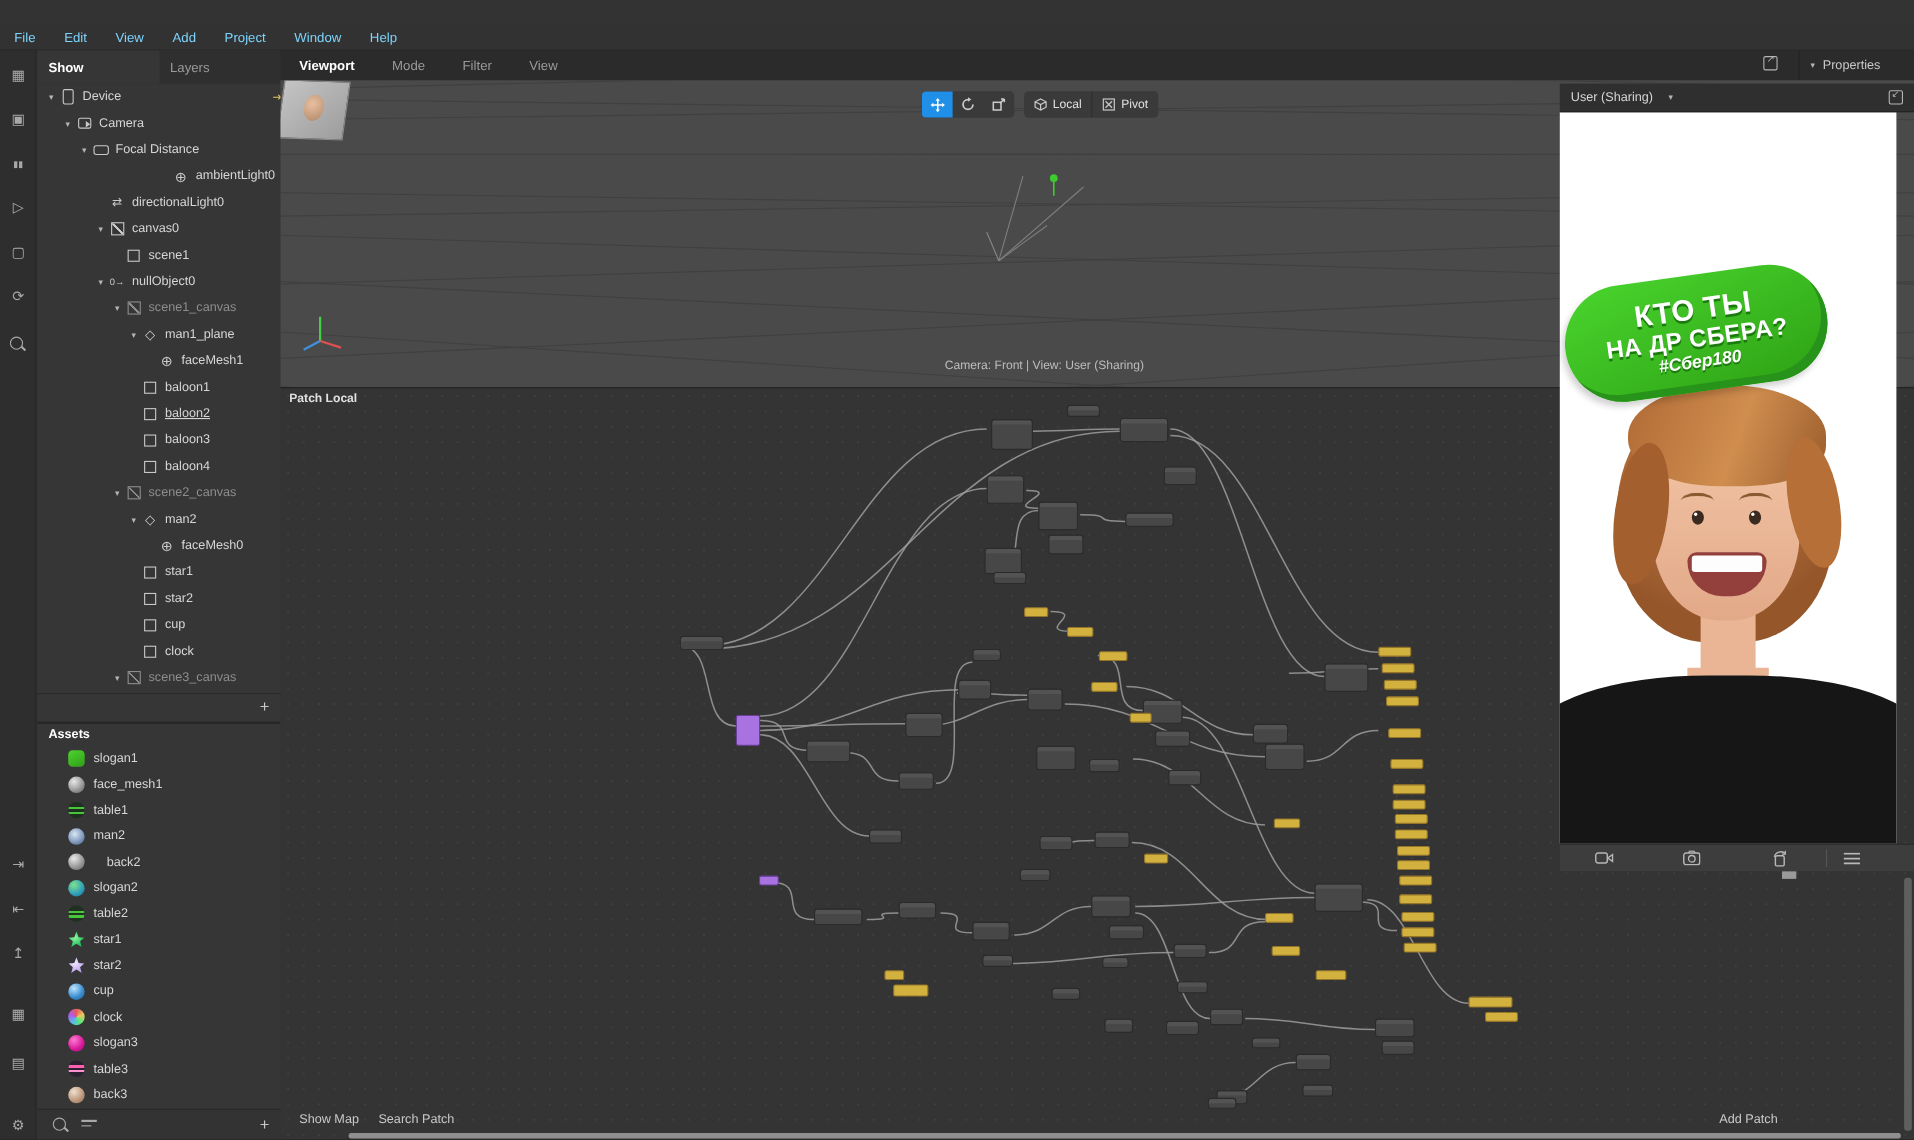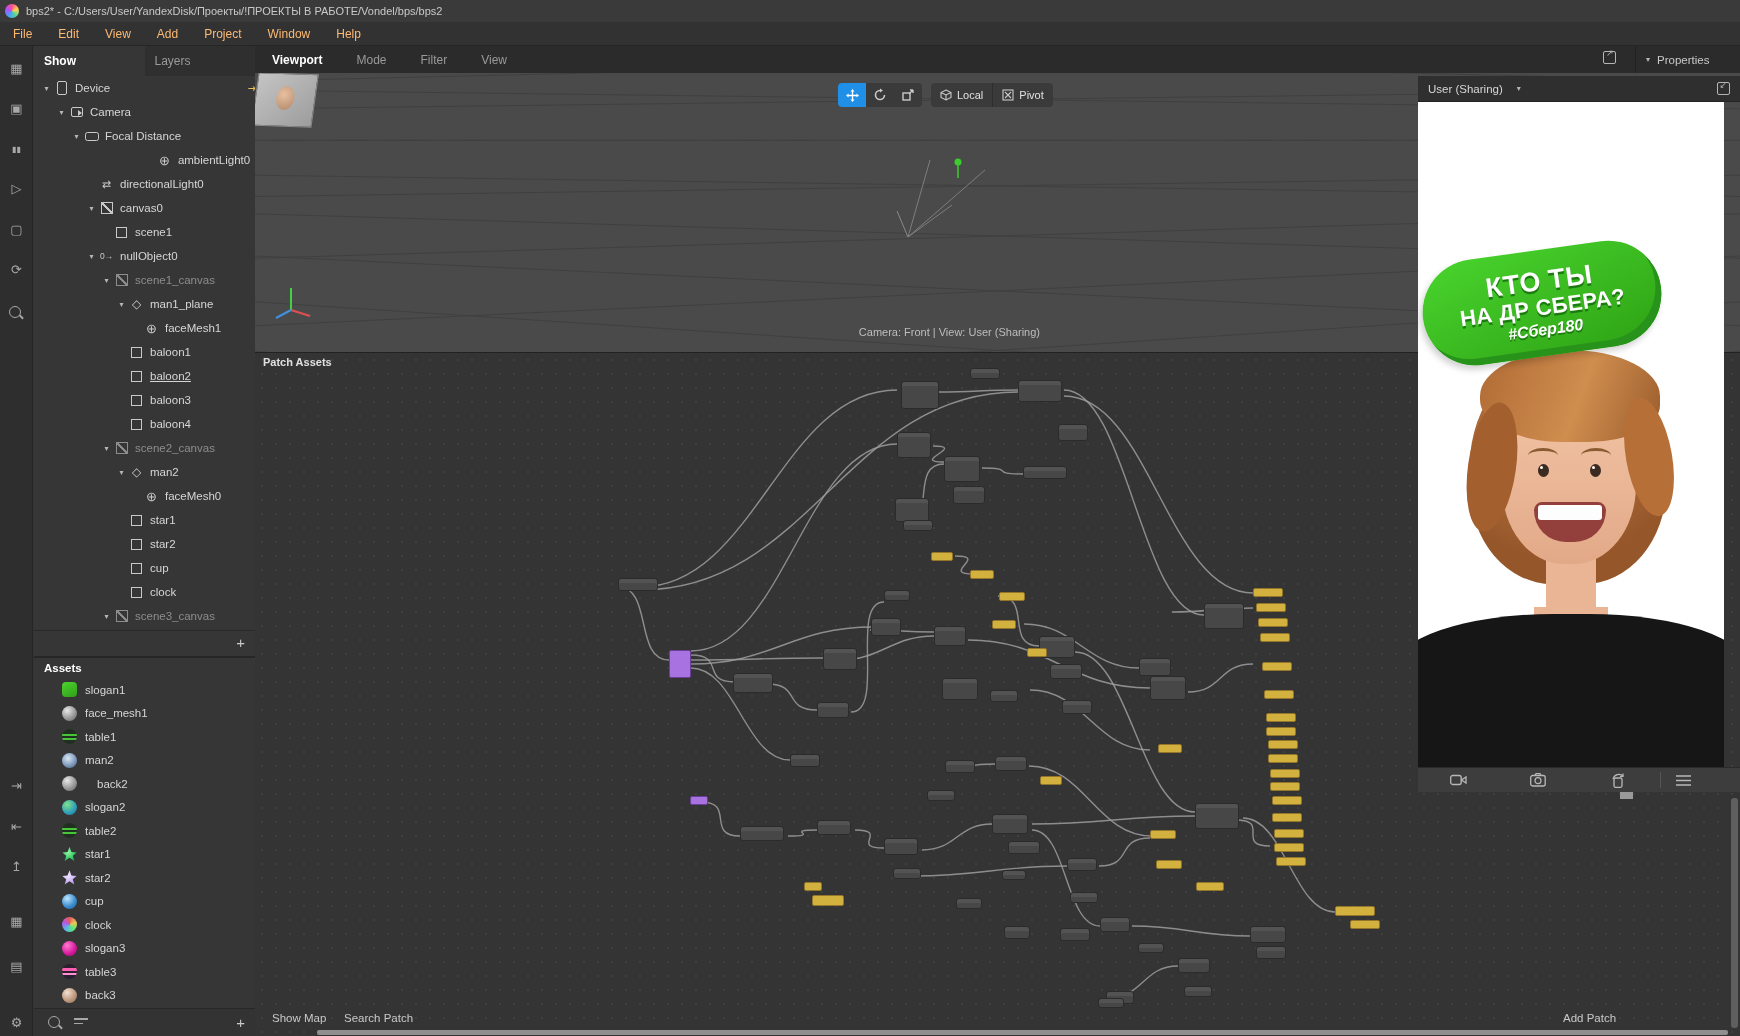--- a/index.html
+++ b/index.html
@@ -4,21 +4,21 @@
 <style>
   html,body{margin:0;padding:0;background:#222;}
   .app{position:relative;width:1740px;height:1036px;overflow:hidden;background:#333;
        font-family:"Liberation Sans",sans-serif;color:#d0d0d0;-webkit-font-smoothing:antialiased;}
   .abs{position:absolute;}
   
   .titlebar{left:0;top:0;width:1740px;height:22px;background:#3a3a3a;display:flex;align-items:center;gap:7px;padding-left:5px;box-sizing:border-box;}
   .logo{width:14px;height:14px;border-radius:50%;background:conic-gradient(#ff4f8b,#ffd24f,#4fd2a0,#4f9bff,#b44fff,#ff4f8b);flex:none;}
   .title-text{font-size:11px;color:#c9c9c9;white-space:nowrap;}
   .menubar{left:0;top:22px;width:1740px;height:24px;background:#323232;border-bottom:1px solid #262626;display:flex;align-items:center;box-sizing:border-box;}
-  .menu-item{padding:0 13px;font-size:12px;color:#fdba74;line-height:24px;}
+  .menu-item{padding:0 13px;font-size:12px;color:#7dd3fc;line-height:24px;}
   
   .leftstrip{left:0;top:46px;width:33px;height:990px;background:#2e2e2e;border-right:1px solid #262626;box-sizing:border-box;}
   .lt-icon{position:absolute;left:0;width:33px;text-align:center;color:#a8a8a8;font-size:13px;line-height:14px;}
   .css-search{position:absolute;left:9px;width:10px;height:10px;border:1.5px solid #a8a8a8;border-radius:50%;}
   .css-search::after{content:'';position:absolute;left:9px;top:9px;width:5px;height:1.5px;background:#a8a8a8;transform:rotate(45deg);}
   
   .scenepanel{left:34px;top:46px;width:221px;height:990px;background:#363636;}
   .scene-tabs{position:absolute;left:0;top:0;width:221px;height:30px;background:#2f2f2f;display:flex;}
   .scene-tab{width:50%;line-height:30px;padding-left:10px;font-size:12px;box-sizing:border-box;color:#9a9a9a;}
   .scene-tab.active{background:#363636;color:#fff;font-weight:bold;}
@@ -124,24 +124,20 @@
   .pib-sep{width:1px;height:16px;background:#555;margin-left:2px;}
   .props-strip{left:1724px;top:102px;width:16px;height:665px;background:#343434;border-left:1px solid #2a2a2a;box-sizing:border-box;z-index:18;}
   .props-strip .divline{position:absolute;left:0;top:15px;width:16px;height:1px;background:#2a2a2a;}
   .props-strip .cut{position:absolute;left:2px;top:26px;font-size:11px;color:#b8b8b8;}
 </style>
 </head>
 <body>
 
 <div class="app">
 
-  <div class="abs titlebar">
-    <span class="logo"></span>
-    <span class="title-text">bps2* - C:/Users/User/YandexDisk/Проекты/!ПРОЕКТЫ В РАБОТЕ/Vondel/bps/bps2</span>
-  </div>
 
   <div class="abs menubar" id="menubar">
       <span class="menu-item">File</span>
       <span class="menu-item">Edit</span>
       <span class="menu-item">View</span>
       <span class="menu-item">Add</span>
       <span class="menu-item">Project</span>
       <span class="menu-item">Window</span>
       <span class="menu-item">Help</span>
     </div>
@@ -585,21 +581,21 @@
       <div class="pn pn-y" style="left: 1150px; top: 830px; width: 26px; height: 9px;"></div>
       <div class="pn pn-y" style="left: 1156px; top: 860px; width: 26px; height: 9px;"></div>
       <div class="pn pn-y" style="left: 1196px; top: 882px; width: 28px; height: 9px;"></div>
       <div class="pn pn-y" style="left: 1335px; top: 906px; width: 40px; height: 10px;"></div>
       <div class="pn pn-y" style="left: 1350px; top: 920px; width: 30px; height: 9px;"></div>
       <div class="pn pn-y" style="left: 804px; top: 882px; width: 18px; height: 9px;"></div>
       <div class="pn pn-y" style="left: 812px; top: 895px; width: 32px; height: 11px;"></div>
       <div class="pn pn-y" style="left: 1158px; top: 744px; width: 24px; height: 9px;"></div>
       <div class="pn pn-y" style="left: 1040px; top: 776px; width: 22px; height: 9px;"></div>
     </div>
-  <div class="abs patch-header">Patch Assets</div>
+  <div class="abs patch-header">Patch Local</div>
   <div class="abs patch-bottom-label" style="left:272px;top:1012px;">Show Map</div>
   <div class="abs patch-bottom-label" style="left:344px;top:1012px;">Search Patch</div>
   <div class="abs patch-bottom-label" style="left:1563px;top:1012px;">Add Patch</div>
   <div class="abs hscroll"></div>
   <div class="abs vscroll"></div>
   <div class="abs hthumb"></div>
 
 
   <div class="abs prev-header">
     <span class="lbl">User (Sharing)</span>

